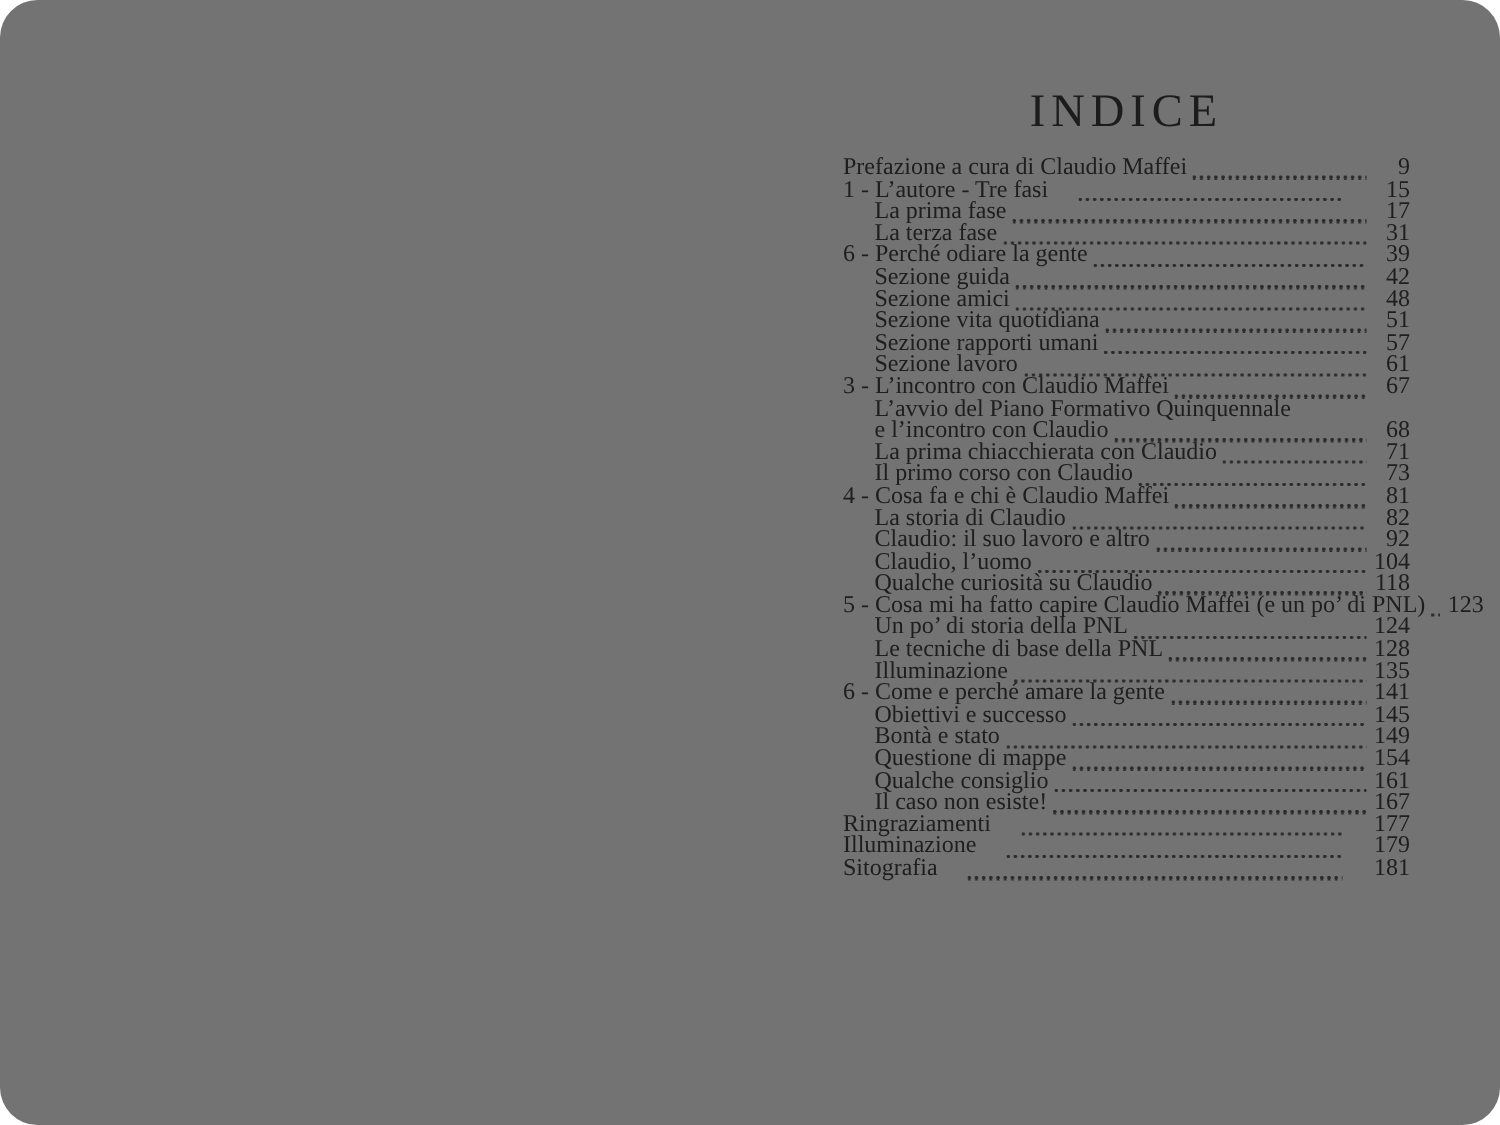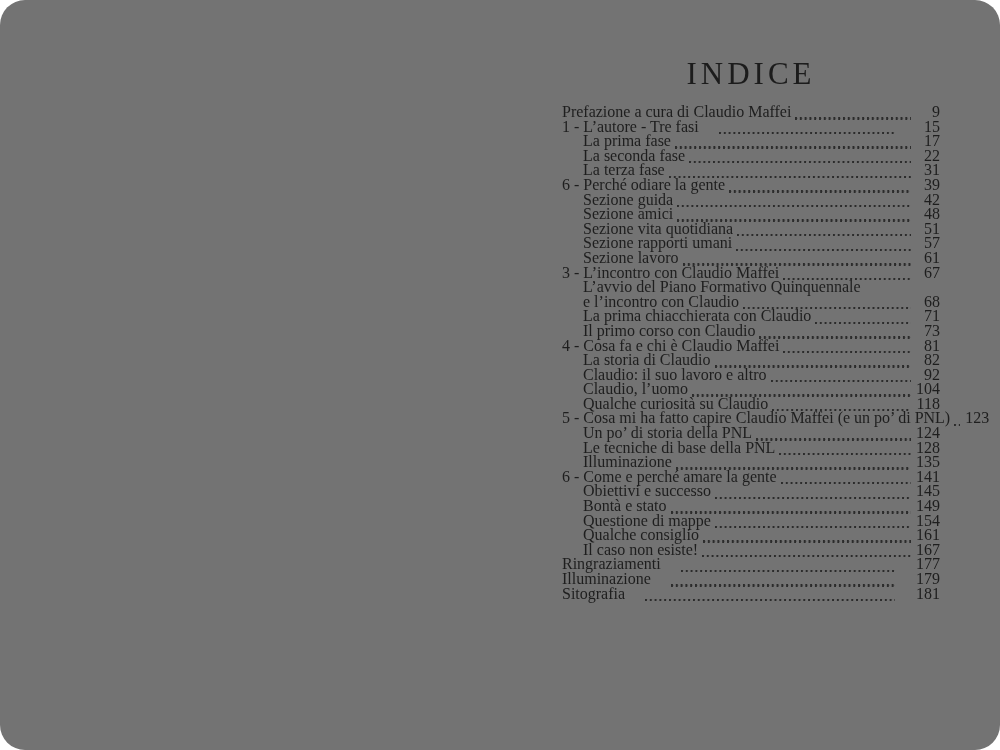--- a/index.html
+++ b/index.html
@@ -79,25 +79,20 @@
           <span class="label">1 - L’autore - Tre fasi</span>
           <span class="dots"></span>
           <span class="num">15</span>
         </div>
         <div class="toc-row sub">
           <span class="label">La prima fase</span>
           <span class="dots"></span>
           <span class="num">17</span>
         </div>
         <div class="toc-row sub">
-          <span class="label">La seconda fase</span>
-          <span class="dots"></span>
-          <span class="num">22</span>
-        </div>
-        <div class="toc-row sub">
           <span class="label">La terza fase</span>
           <span class="dots"></span>
           <span class="num">31</span>
         </div>
         <div class="toc-row">
           <span class="label">6 - Perché odiare la gente</span>
           <span class="dots"></span>
           <span class="num">39</span>
         </div>
         <div class="toc-row sub">

